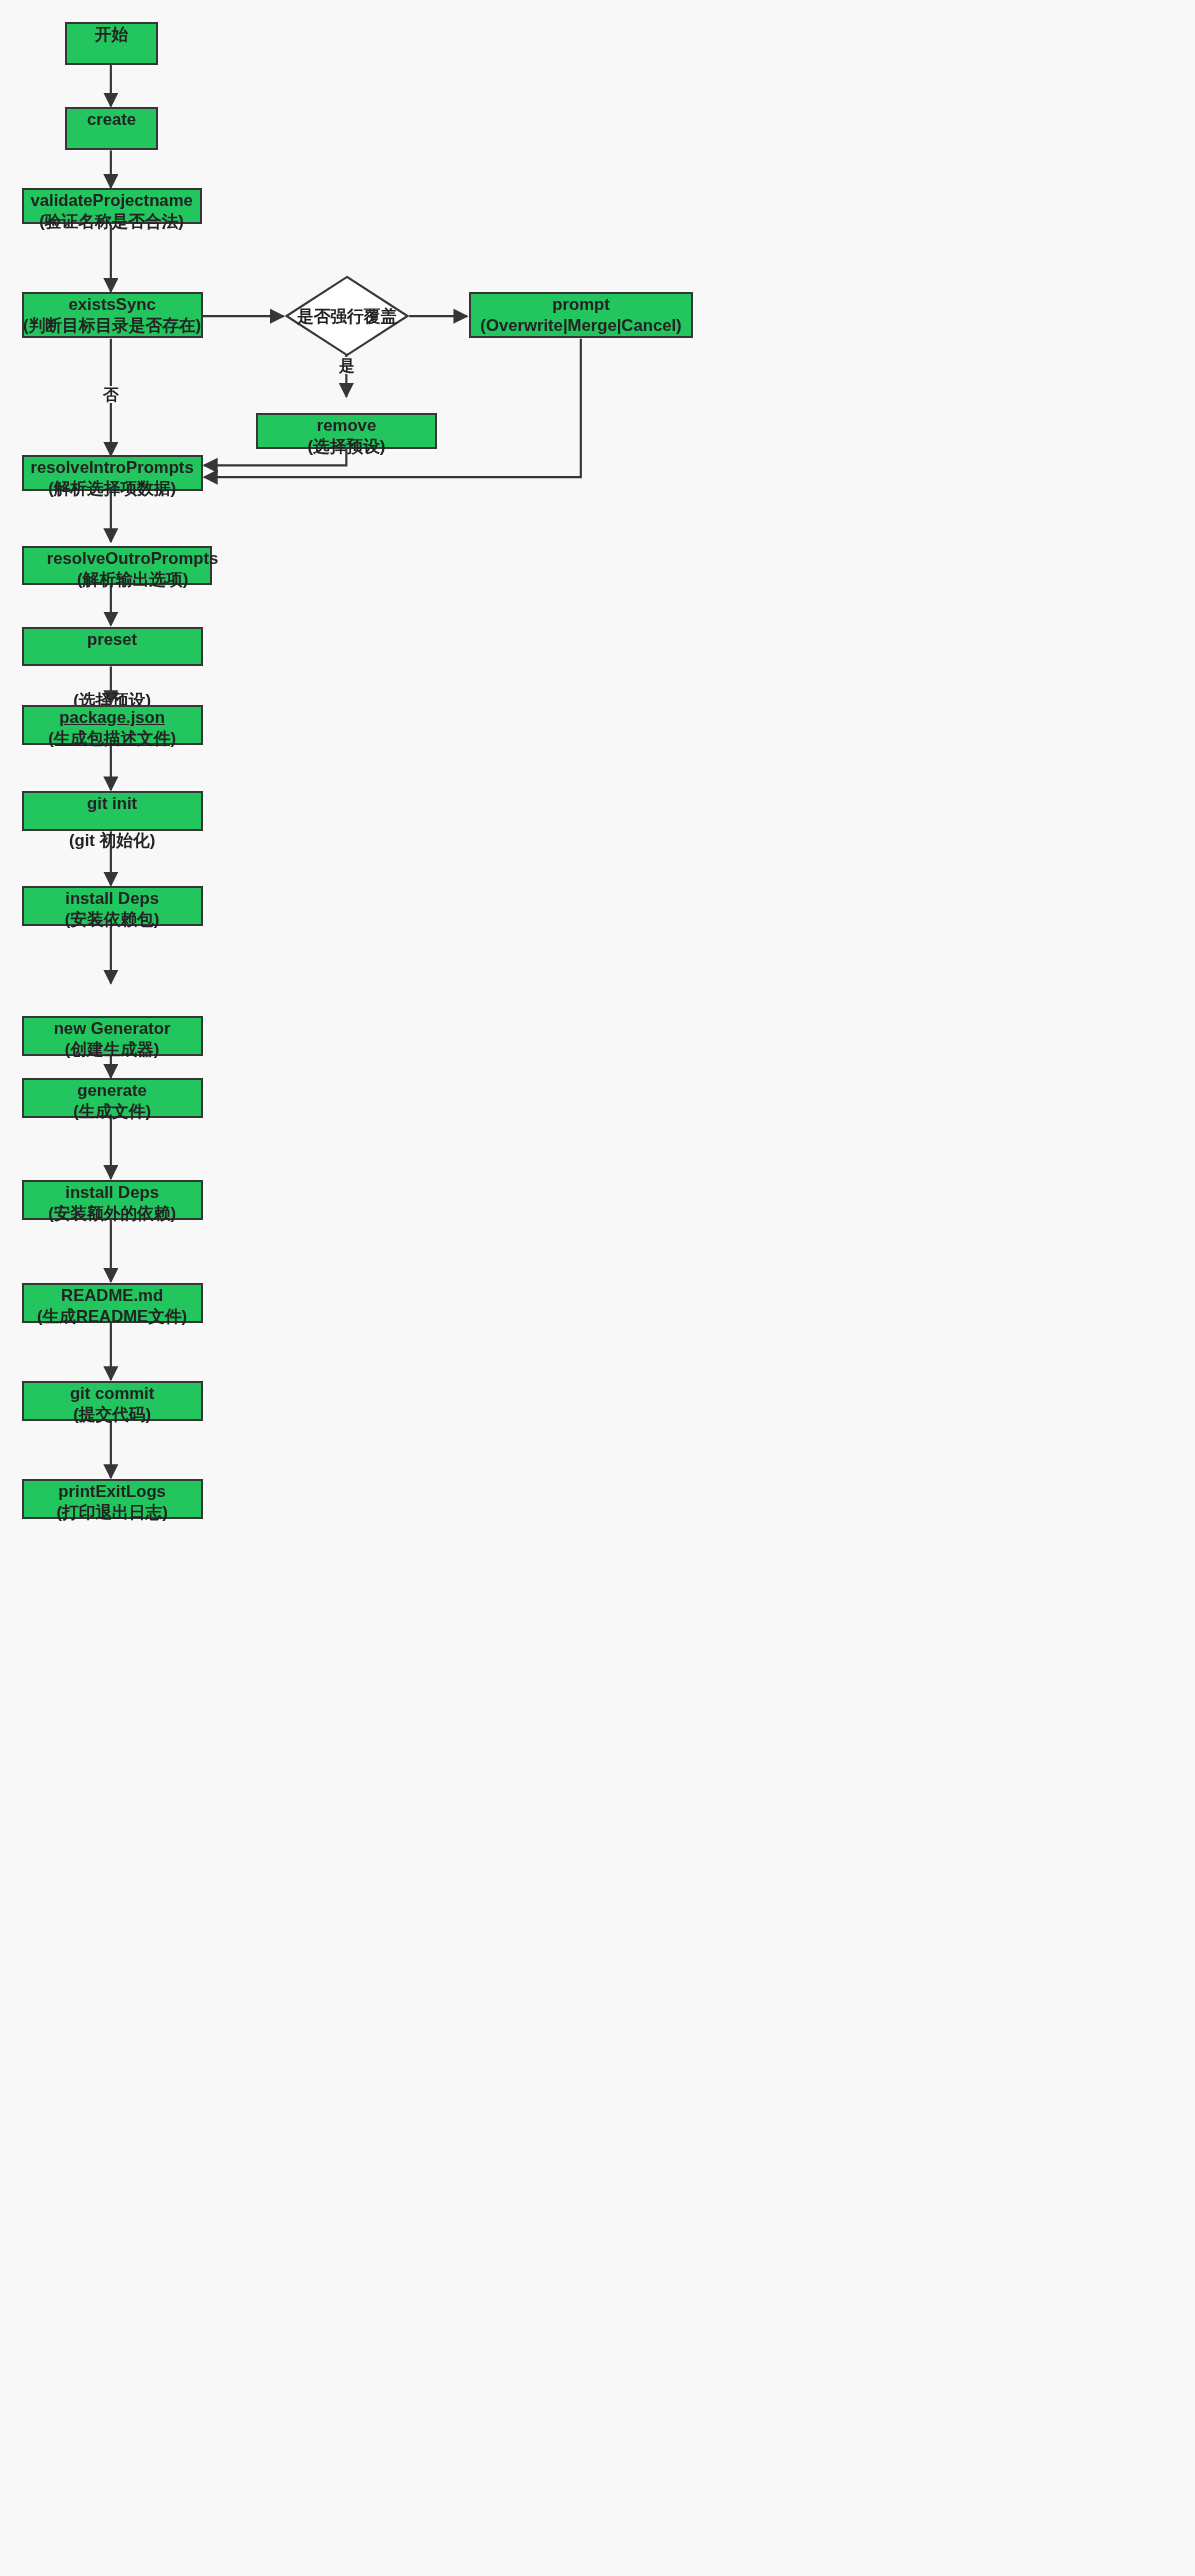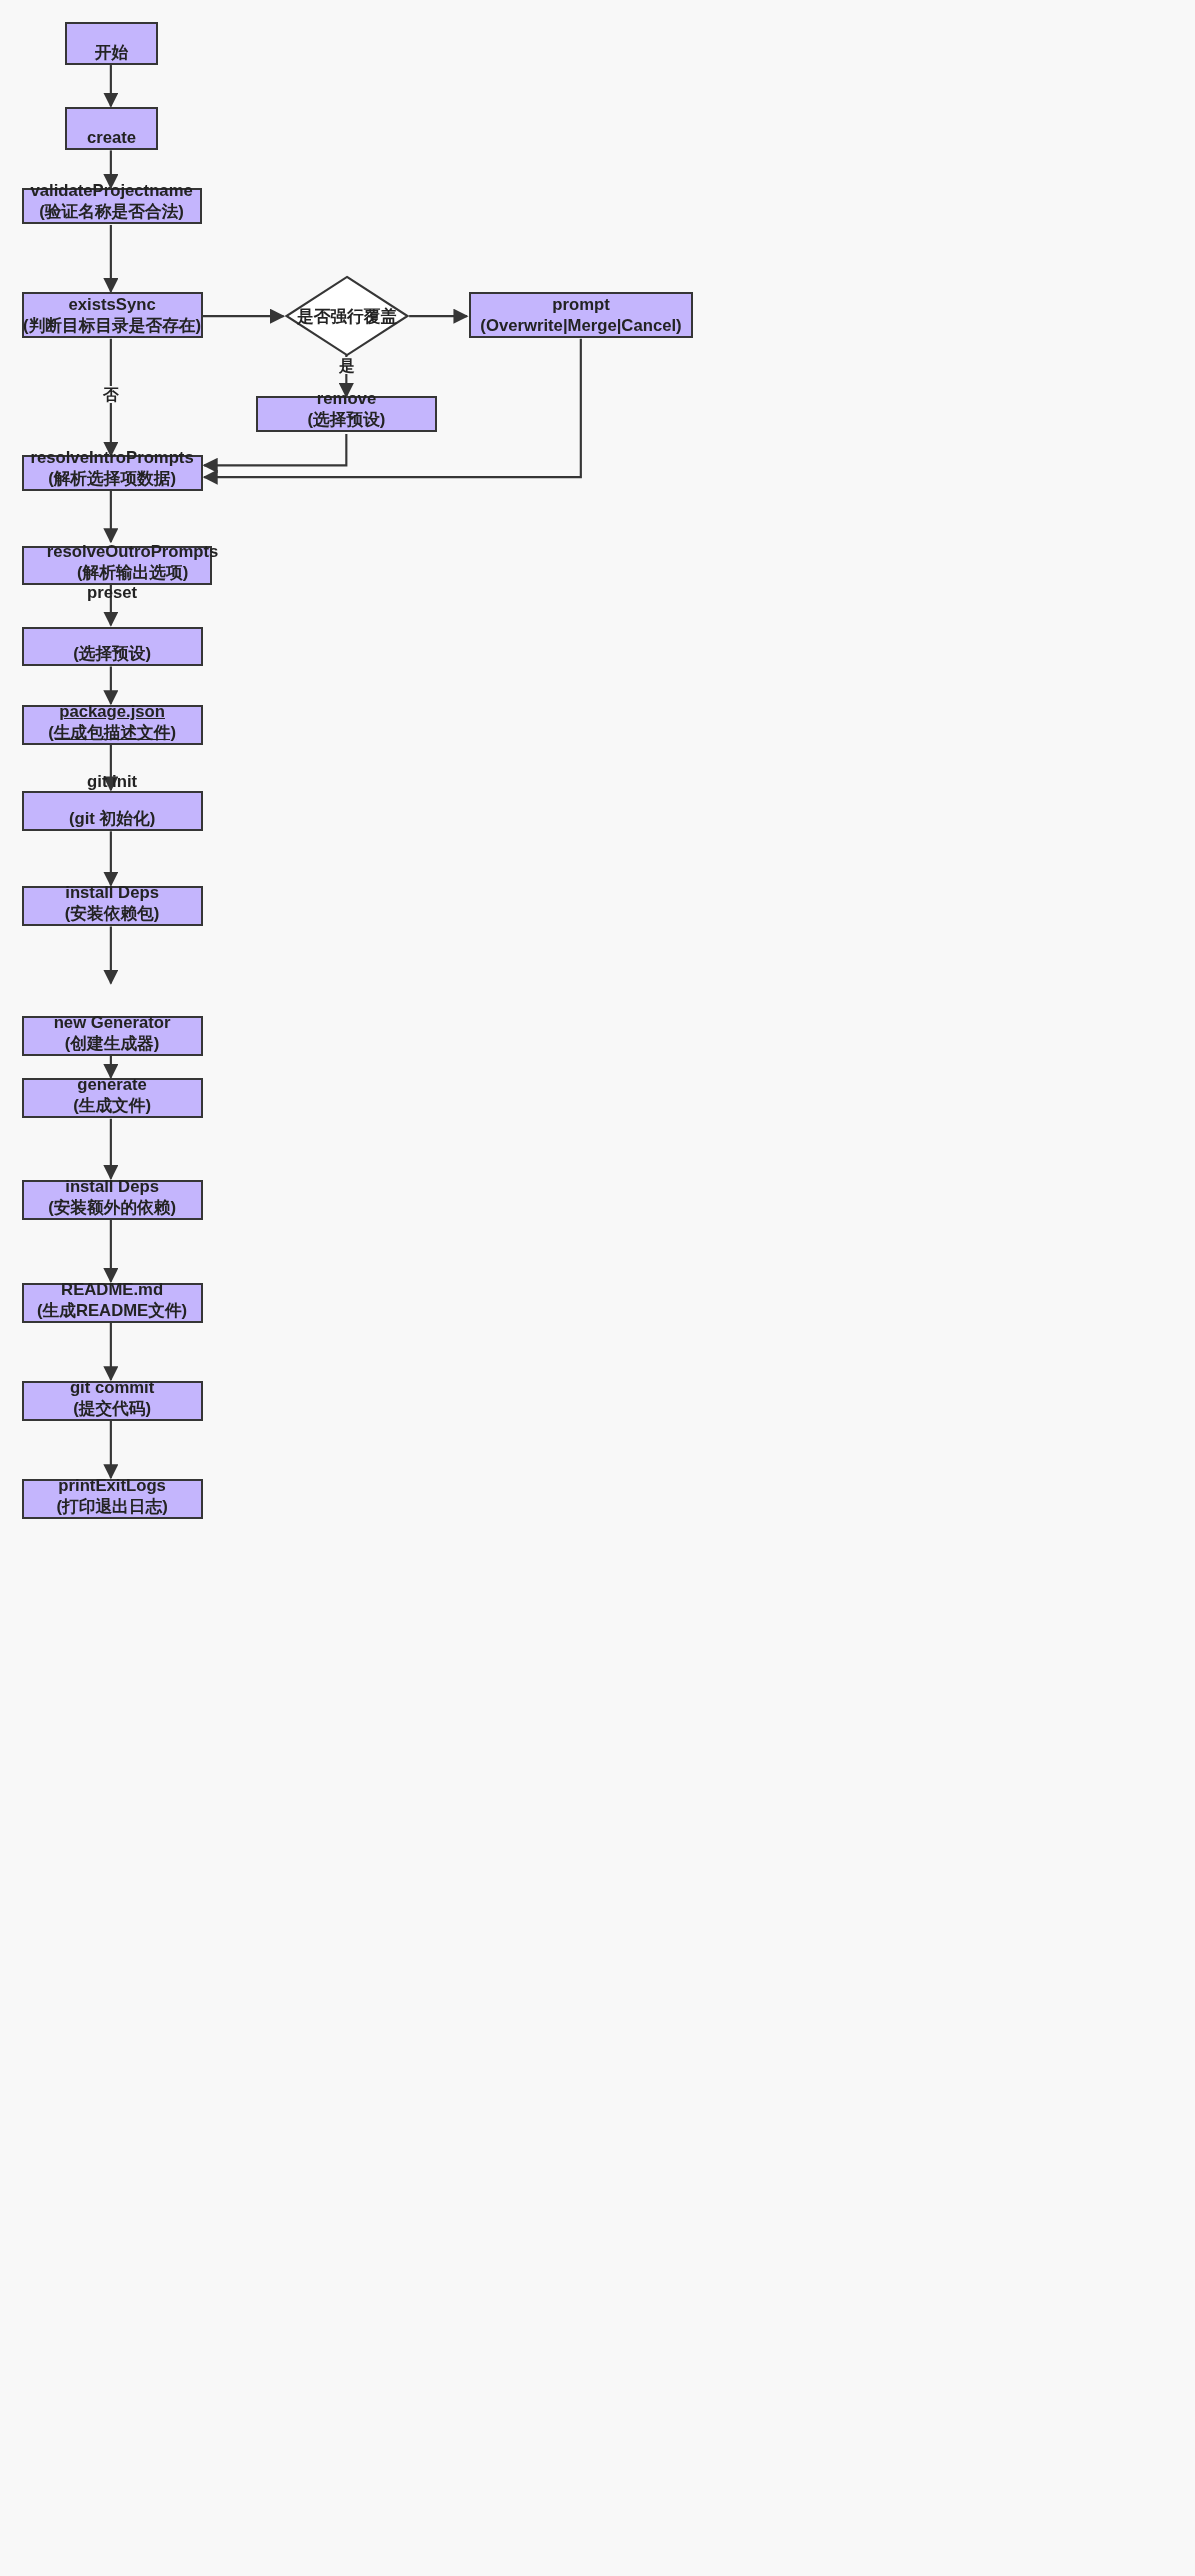--- a/index.html
+++ b/index.html
@@ -9,26 +9,26 @@
     background:#f8f8f8;
     font-family:"Liberation Sans","DejaVu Sans",sans-serif;
     overflow:hidden;
   }
   #canvas{position:relative;width:1195px;height:2576px;}
   svg#edges{position:absolute;left:0;top:0;width:1195px;height:2576px;pointer-events:none;}
 
   .node{
     position:absolute;
     box-sizing:border-box;
-    background:#c4b5fd;
+    background:#22c55e;
     border:2px solid #363636;
     display:flex;
     flex-direction:column;
     align-items:center;
-    justify-content:flex-end;
+    justify-content:flex-start;
     text-align:center;
     color:#232323;
     font-weight:bold;
     line-height:1.26;
     z-index:2;
   }
   .node .l1{font-size:16.7px;white-space:nowrap;}
   .node .l2{font-size:16.7px;white-space:nowrap;}
   .node.single .l1{font-size:16.7px;}
 
@@ -129,21 +129,21 @@
       <polygon points="64,2 126,42 64,82 2,42" fill="#ffffff" stroke="#363636" stroke-width="2.2"></polygon>
     </svg>
     <span class="dlabel">是否强行覆盖</span>
   </div>
 
   <div class="node" style="left:469px;top:292px;width:224px;height:46px;">
     <span class="l1">prompt</span>
     <span class="l2">(Overwrite|Merge|Cancel)</span>
   </div>
 
-  <div class="node" style="left:256px;top:396px;width:181px;height:36px;">
+  <div class="node" style="left:256px;top:413px;width:181px;height:36px;">
     <span class="l1">remove</span>
     <span class="l2">(选择预设)</span>
   </div>
 
   <div class="node" style="left:21.6px;top:455px;width:181px;height:36px;">
     <span class="l1">resolveIntroPrompts</span>
     <span class="l2">(解析选择项数据)</span>
   </div>
 
   <div class="node" style="left:21.6px;top:546px;width:190px;height:39px;padding-left:32px;">

